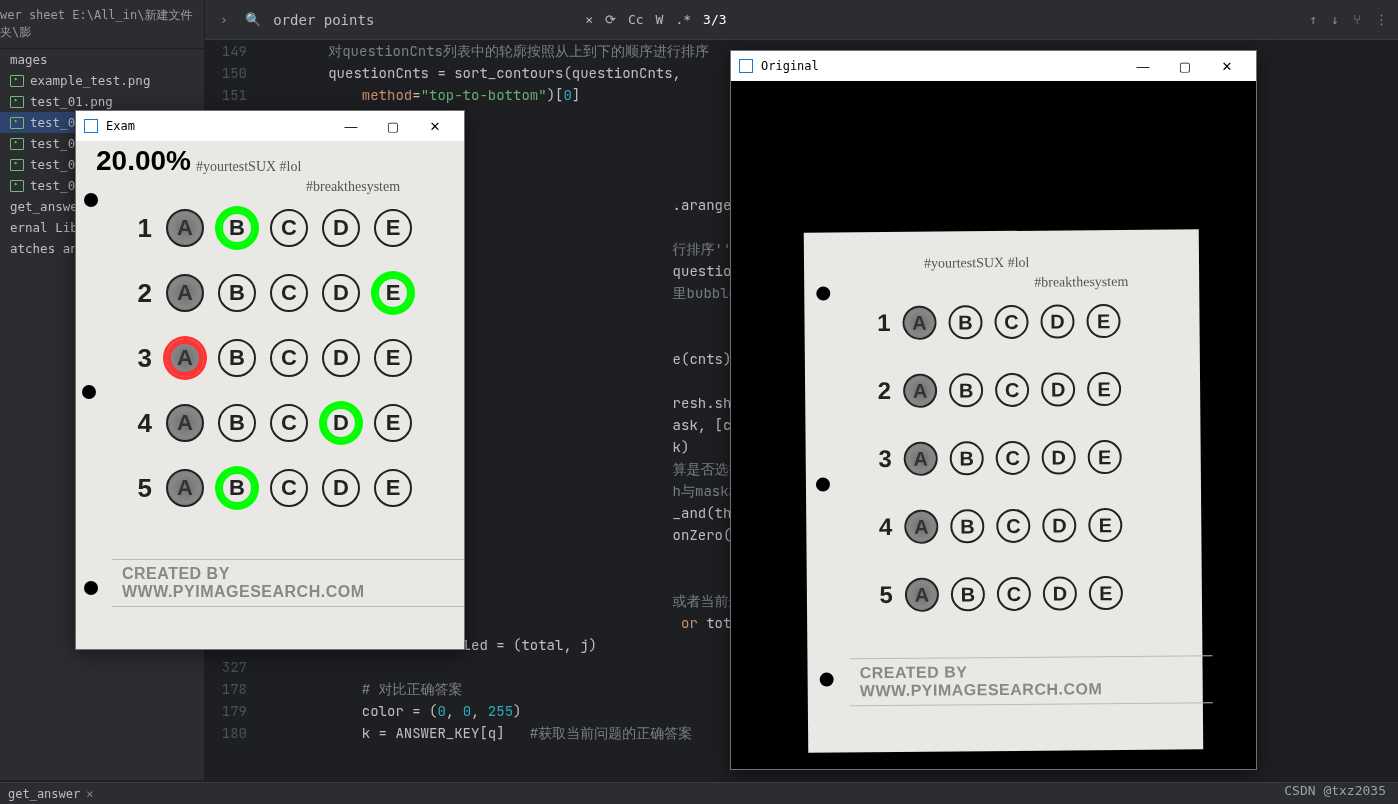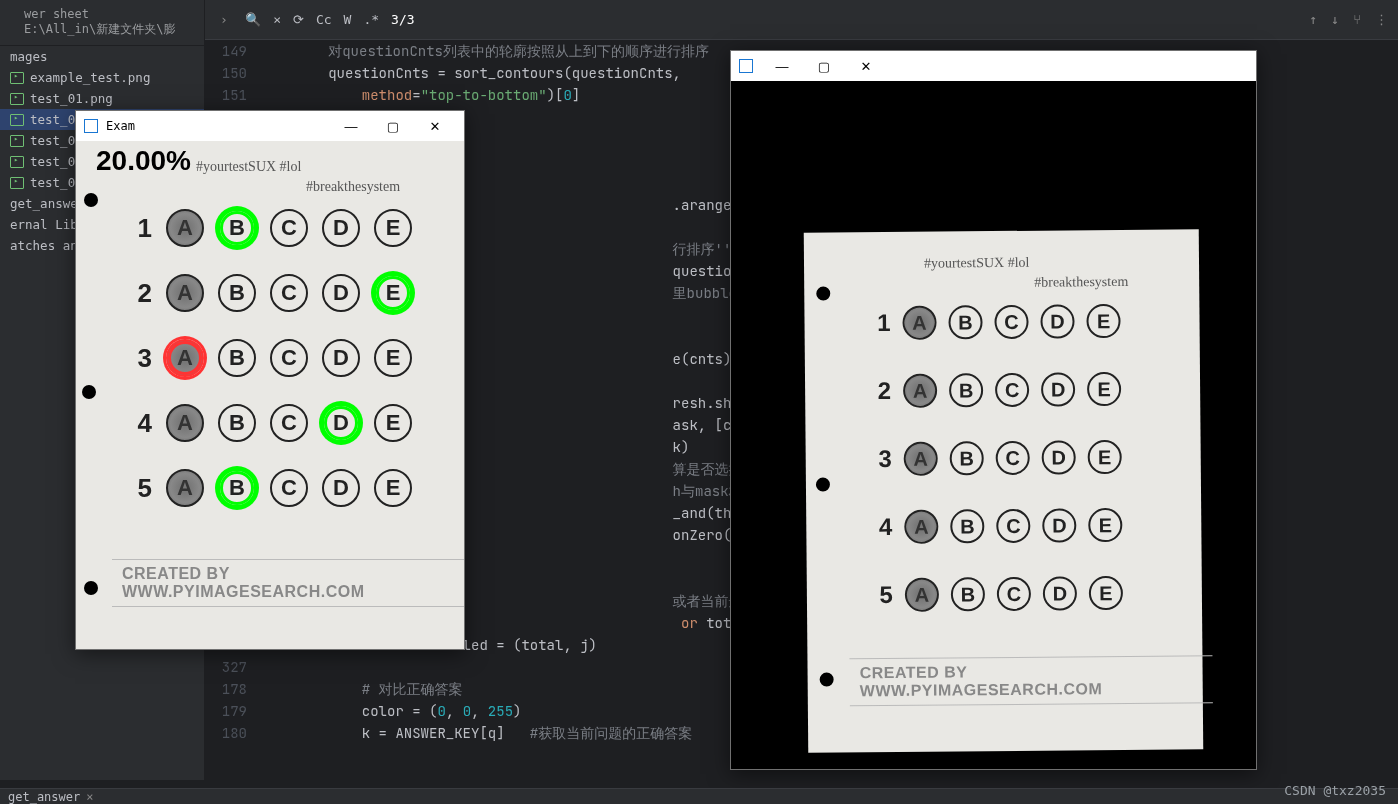--- a/index.html
+++ b/index.html
@@ -13,38 +13,38 @@
   }
 
   
   .sidebar {
     position: absolute; left: 0; top: 0;
     width: 205px; height: 780px;
     background: #2b2d30; border-right: 1px solid #1e1f22;
     font-size: 12.5px;
   }
   .crumb {
-    padding: 7px 24px; color: #9a9c9f; font-size: 12px;
+    padding: 7px 0; color: #9a9c9f; font-size: 12px;
     border-bottom: 1px solid #1e1f22;
   }
   .tree-item {
     padding: 3px 6px 3px 10px; color: #bcbec4;
     display: flex; align-items: center; gap: 6px;
     cursor: pointer;
   }
   .tree-item.selected { background: #2e436e; }
   .fi-icon {
     width: 14px; height: 12px; display: inline-block;
     border: 1px solid #6fbf73; border-radius: 1px;
     position: relative; flex: 0 0 14px;
   }
   .fi-icon::after { content: "▸"; font-size: 7px; color: #6fbf73; position: absolute; left: 3px; top: -1px; }
 
   .bottombar {
-    position: absolute; left: 0; bottom: 0; width: 1398px; height: 16px;
+    position: absolute; left: 0; bottom: 0; width: 1398px; height: 22px;
     background: #2b2d30; border-top: 1px solid #393b40;
     display: flex; align-items: center; padding: 0 8px; font-size: 12px;
     color: #bcbec4; gap: 6px;
   }
   .bottombar .x { color: #888; }
 
   
   .findbar {
     position: absolute; left: 205px; right: 0; top: 0; height: 40px;
     background: #2b2d30; border-bottom: 1px solid #393b40;
@@ -197,20 +197,21 @@
       <span>ernal Libraries</span>
     </div>
   <div class="tree-item">
       <span>atches and C</span>
     </div>
 </div>
 
 <div class="findbar">
   <span class="nav-chevron">›</span>
   <span class="mag">🔍</span>
+  <input value="order_points" style="">
   <span>×</span>
   <span>⟳</span>
   <span>Cc</span>
   <span>W</span>
   <span>.*</span>
   <span class="count">3/3</span>
   <div class="right">
     <span>↑</span>
     <span>↓</span>
     <span>⑂</span>
@@ -315,20 +316,21 @@
           </div>
         </div>
       <div class="created" style="left:46px; bottom:48px;">CREATED BY WWW.PYIMAGESEARCH.COM</div>
     </div>
   </div>
 </div>
 
 <div class="cvwin" style="left:730px; top:50px; width:527px; height:720px;">
   <div class="titlebar">
     <span class="appicon"></span>
+    <span class="ttl">Original</span>
     <span class="winbtn">—</span>
     <span class="winbtn">▢</span>
     <span class="winbtn">✕</span>
   </div>
   <div class="client">
     <div class="paper" style="left:75px; top:150px; width:395px; height:520px; transform:rotate(-.5deg);">
       <div class="hand" style="left:120px; top:24px;">#yourtestSUX  #lol</div>
       <div class="hand" style="left:230px; top:44px;">#breakthesystem</div>
       <div class="hole" style="left:12px; top:54px;"></div>
       <div class="hole" style="left:10px; top:245px;"></div>

